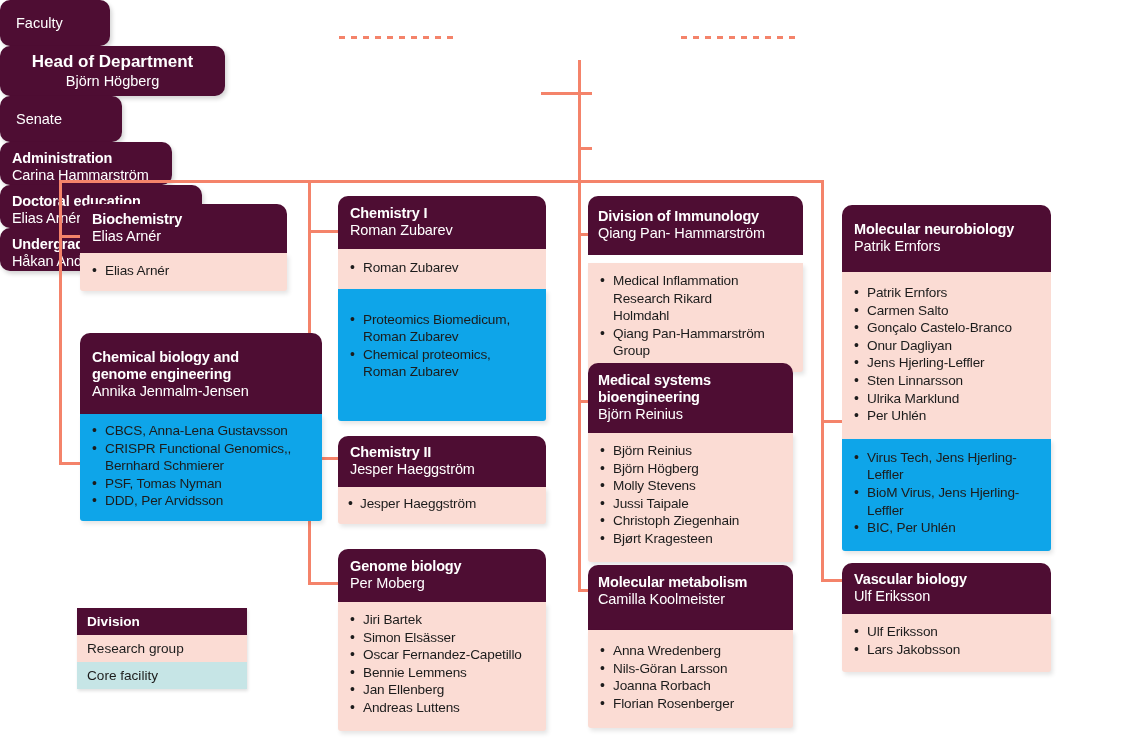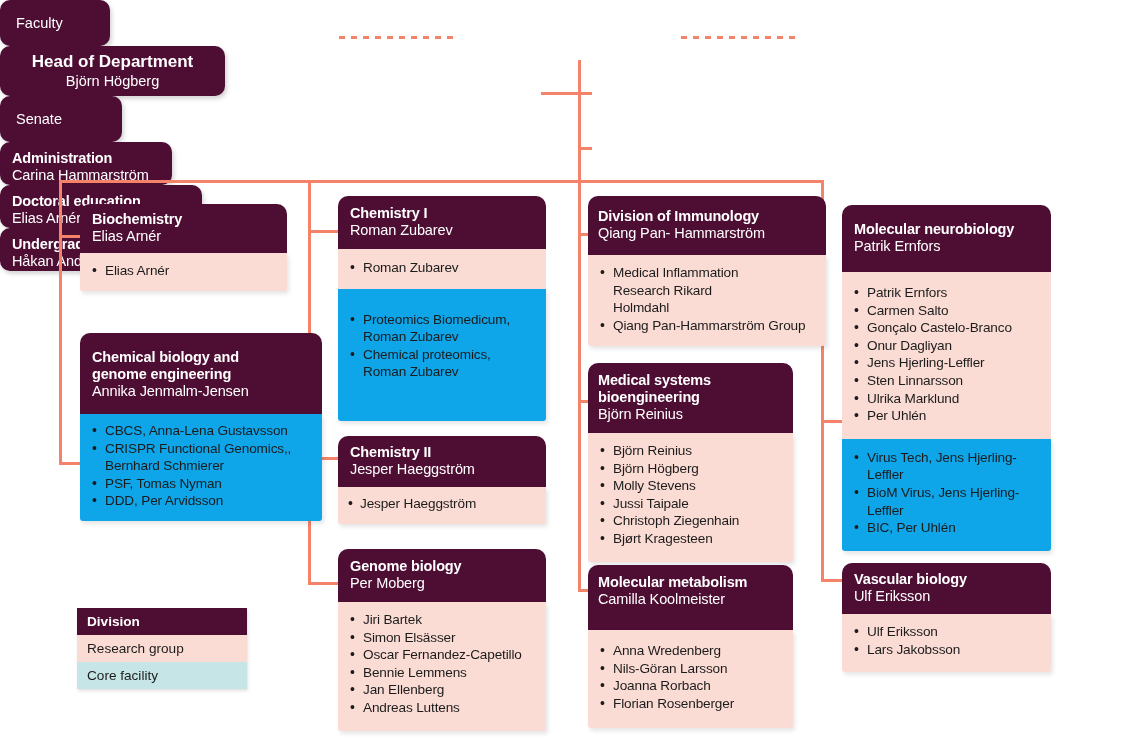--- a/index.html
+++ b/index.html
@@ -198,26 +198,26 @@
         <li>Jiri Bartek</li>
         <li>Simon Elsässer</li>
         <li>Oscar Fernandez-Capetillo</li>
         <li>Bennie Lemmens</li>
         <li>Jan Ellenberg</li>
         <li>Andreas Luttens</li>
       </ul>
     </div>
   </div>
 
-  <div class="box" style="left:588px;top:196px;width:238px;">
+  <div class="box" style="left:588px;top:196px;width:215px;">
     <div class="hdr attached" style="padding:12px 12px 13px 10px;">
       <div class="t1">Division of Immunology</div>
       <div class="t2">Qiang Pan- Hammarström</div>
     </div>
-    <div class="bodysec body-pink last" style="padding:9px 10px 12px 10px;">
+    <div class="bodysec body-pink last" style="padding:9px 10px 12px 10px;margin-top:8px;">
       <ul class="plist">
         <li style="max-width:150px;">Medical Inflammation Research Rikard Holmdahl</li>
         <li>Qiang Pan-Hammarström Group</li>
       </ul>
     </div>
   </div>
 
   <div class="box" style="left:588px;top:363px;width:205px;">
     <div class="hdr attached" style="padding:9px 12px 10px 10px;">
       <div class="t1" style="max-width:120px;">Medical systems bioengineering</div>

